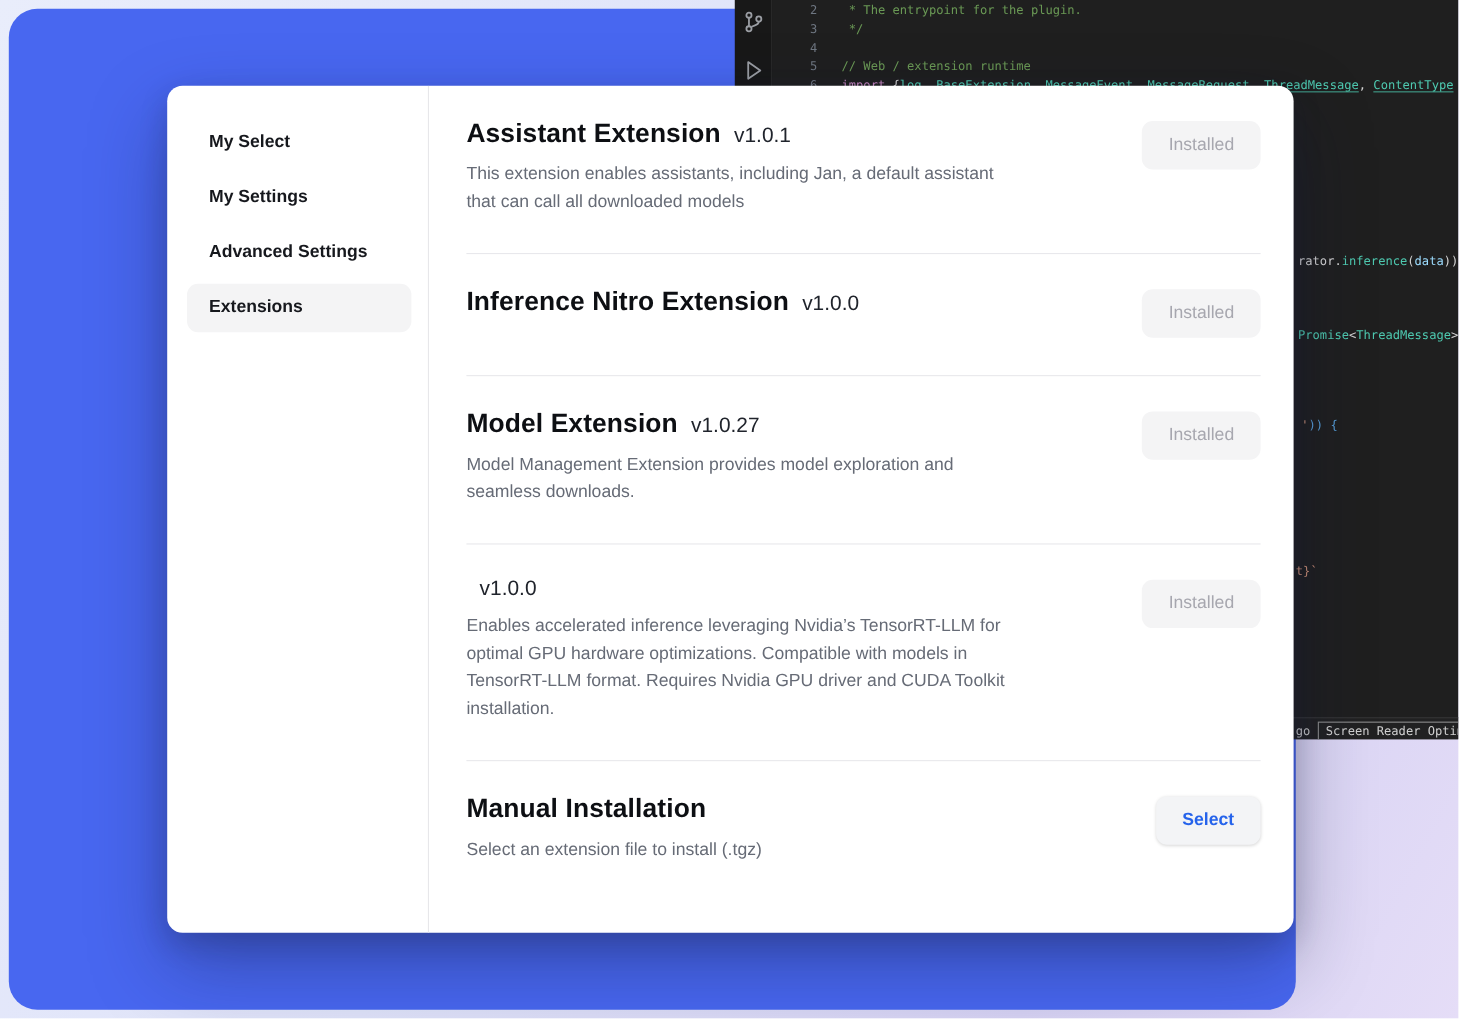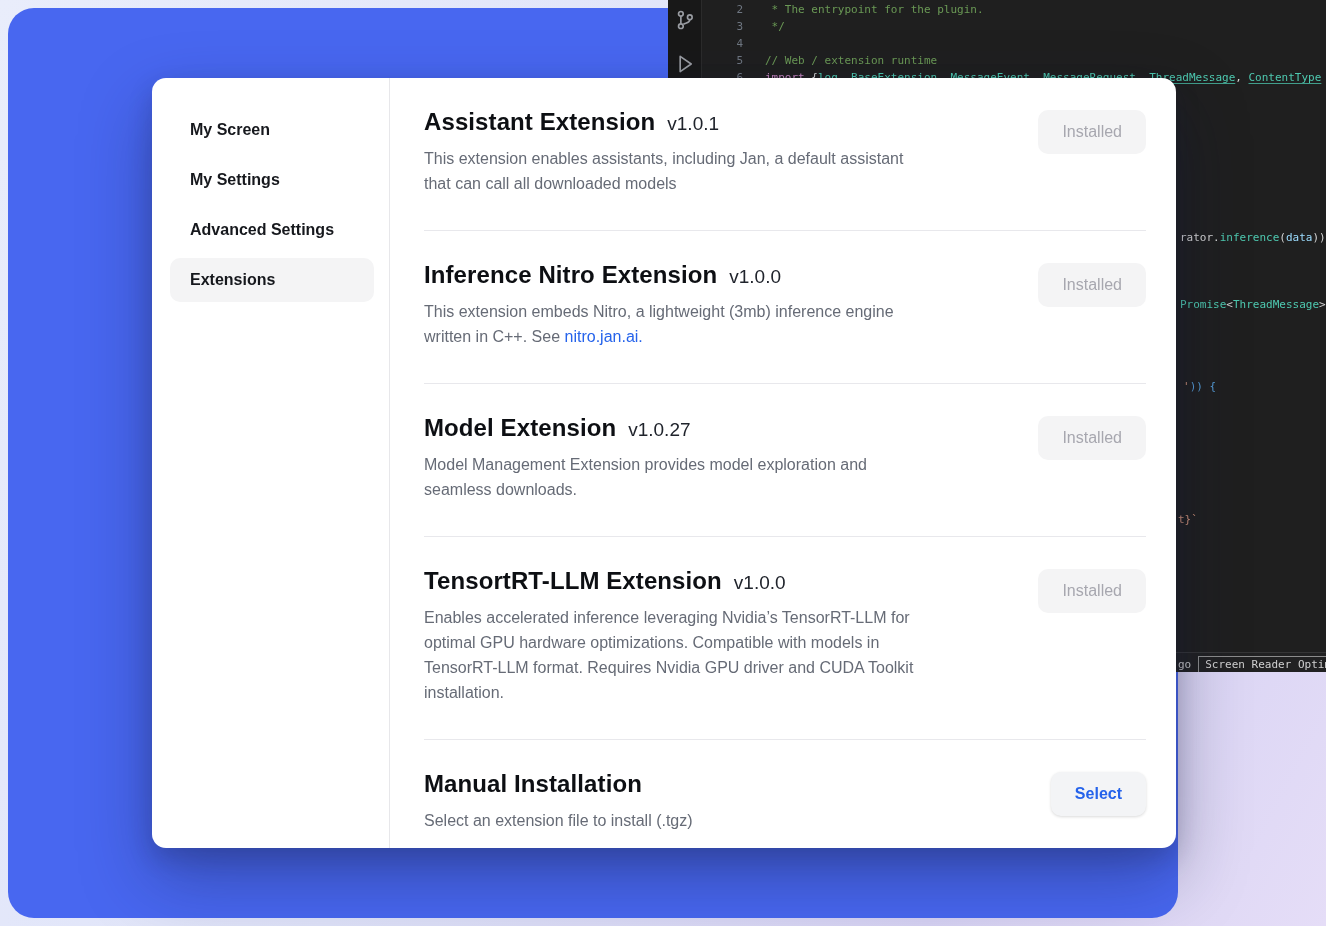--- a/index.html
+++ b/index.html
@@ -114,21 +114,21 @@
 
     <div class="editor-statusbar">
       <span class="sb-text">go</span>
       <span class="sb-badge">Screen Reader Optimized</span>
     </div>
   </div>
 
   <div class="card">
 
     <aside class="sidebar">
-      <div class="side-item">My Screen</div>
+      <div class="side-item">My Select</div>
       <div class="side-item">My Settings</div>
       <div class="side-item">Advanced Settings</div>
       <div class="side-item active">Extensions</div>
     </aside>
 
     <main class="main">
 
       <section class="sec">
         <div class="sec-text">
           <div class="sec-title-row">
@@ -140,42 +140,39 @@
         </div>
         <button class="btn installed">Installed</button>
       </section>
 
       <section class="sec">
         <div class="sec-text">
           <div class="sec-title-row">
             <span class="sec-title">Inference Nitro Extension</span>
             <span class="sec-version">v1.0.0</span>
           </div>
-          <p class="sec-desc"><span>This extension embeds Nitro, a lightweight (3mb) inference engine
-written in C++. See </span><a class="link">nitro.jan.ai.</a></p>
         </div>
         <button class="btn installed">Installed</button>
       </section>
 
       <section class="sec">
         <div class="sec-text">
           <div class="sec-title-row">
             <span class="sec-title">Model Extension</span>
             <span class="sec-version">v1.0.27</span>
           </div>
           <p class="sec-desc">Model Management Extension provides model exploration and
 seamless downloads.</p>
         </div>
         <button class="btn installed">Installed</button>
       </section>
 
       <section class="sec">
         <div class="sec-text">
           <div class="sec-title-row">
-            <span class="sec-title">TensortRT-LLM Extension</span>
             <span class="sec-version">v1.0.0</span>
           </div>
           <p class="sec-desc">Enables accelerated inference leveraging Nvidia’s TensorRT-LLM for
 optimal GPU hardware optimizations. Compatible with models in
 TensorRT-LLM format. Requires Nvidia GPU driver and CUDA Toolkit
 installation.</p>
         </div>
         <button class="btn installed">Installed</button>
       </section>
 

